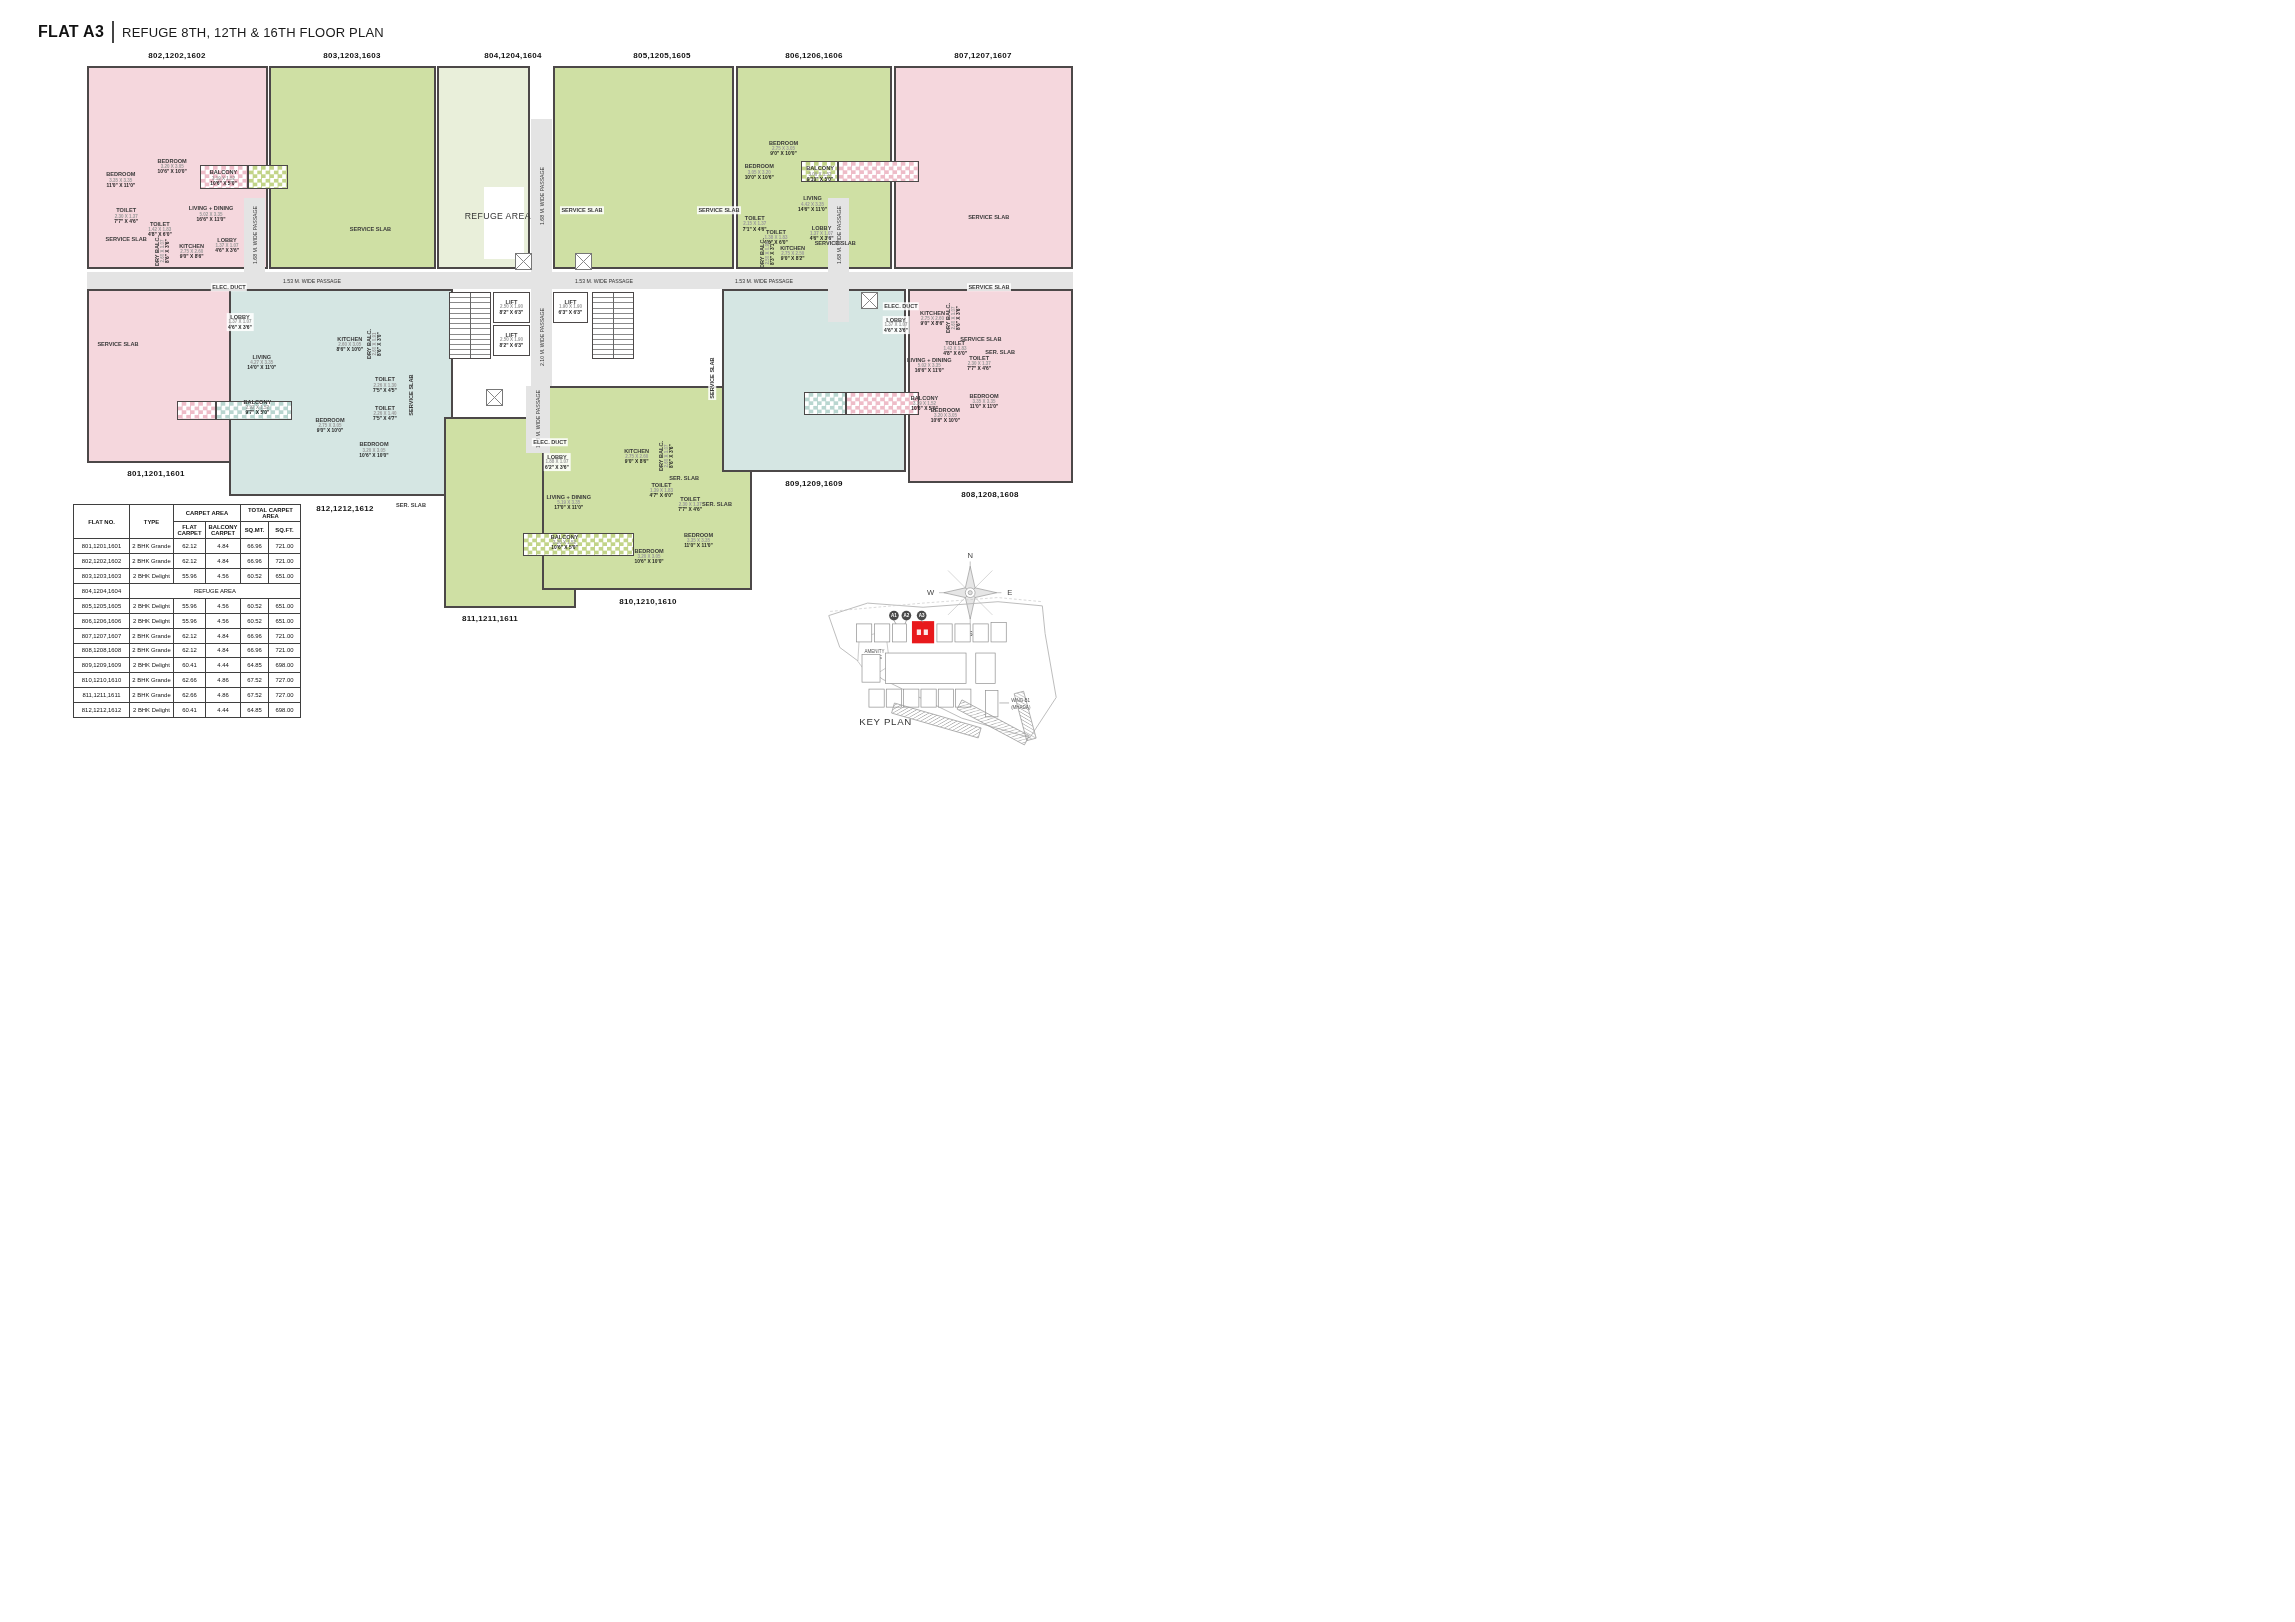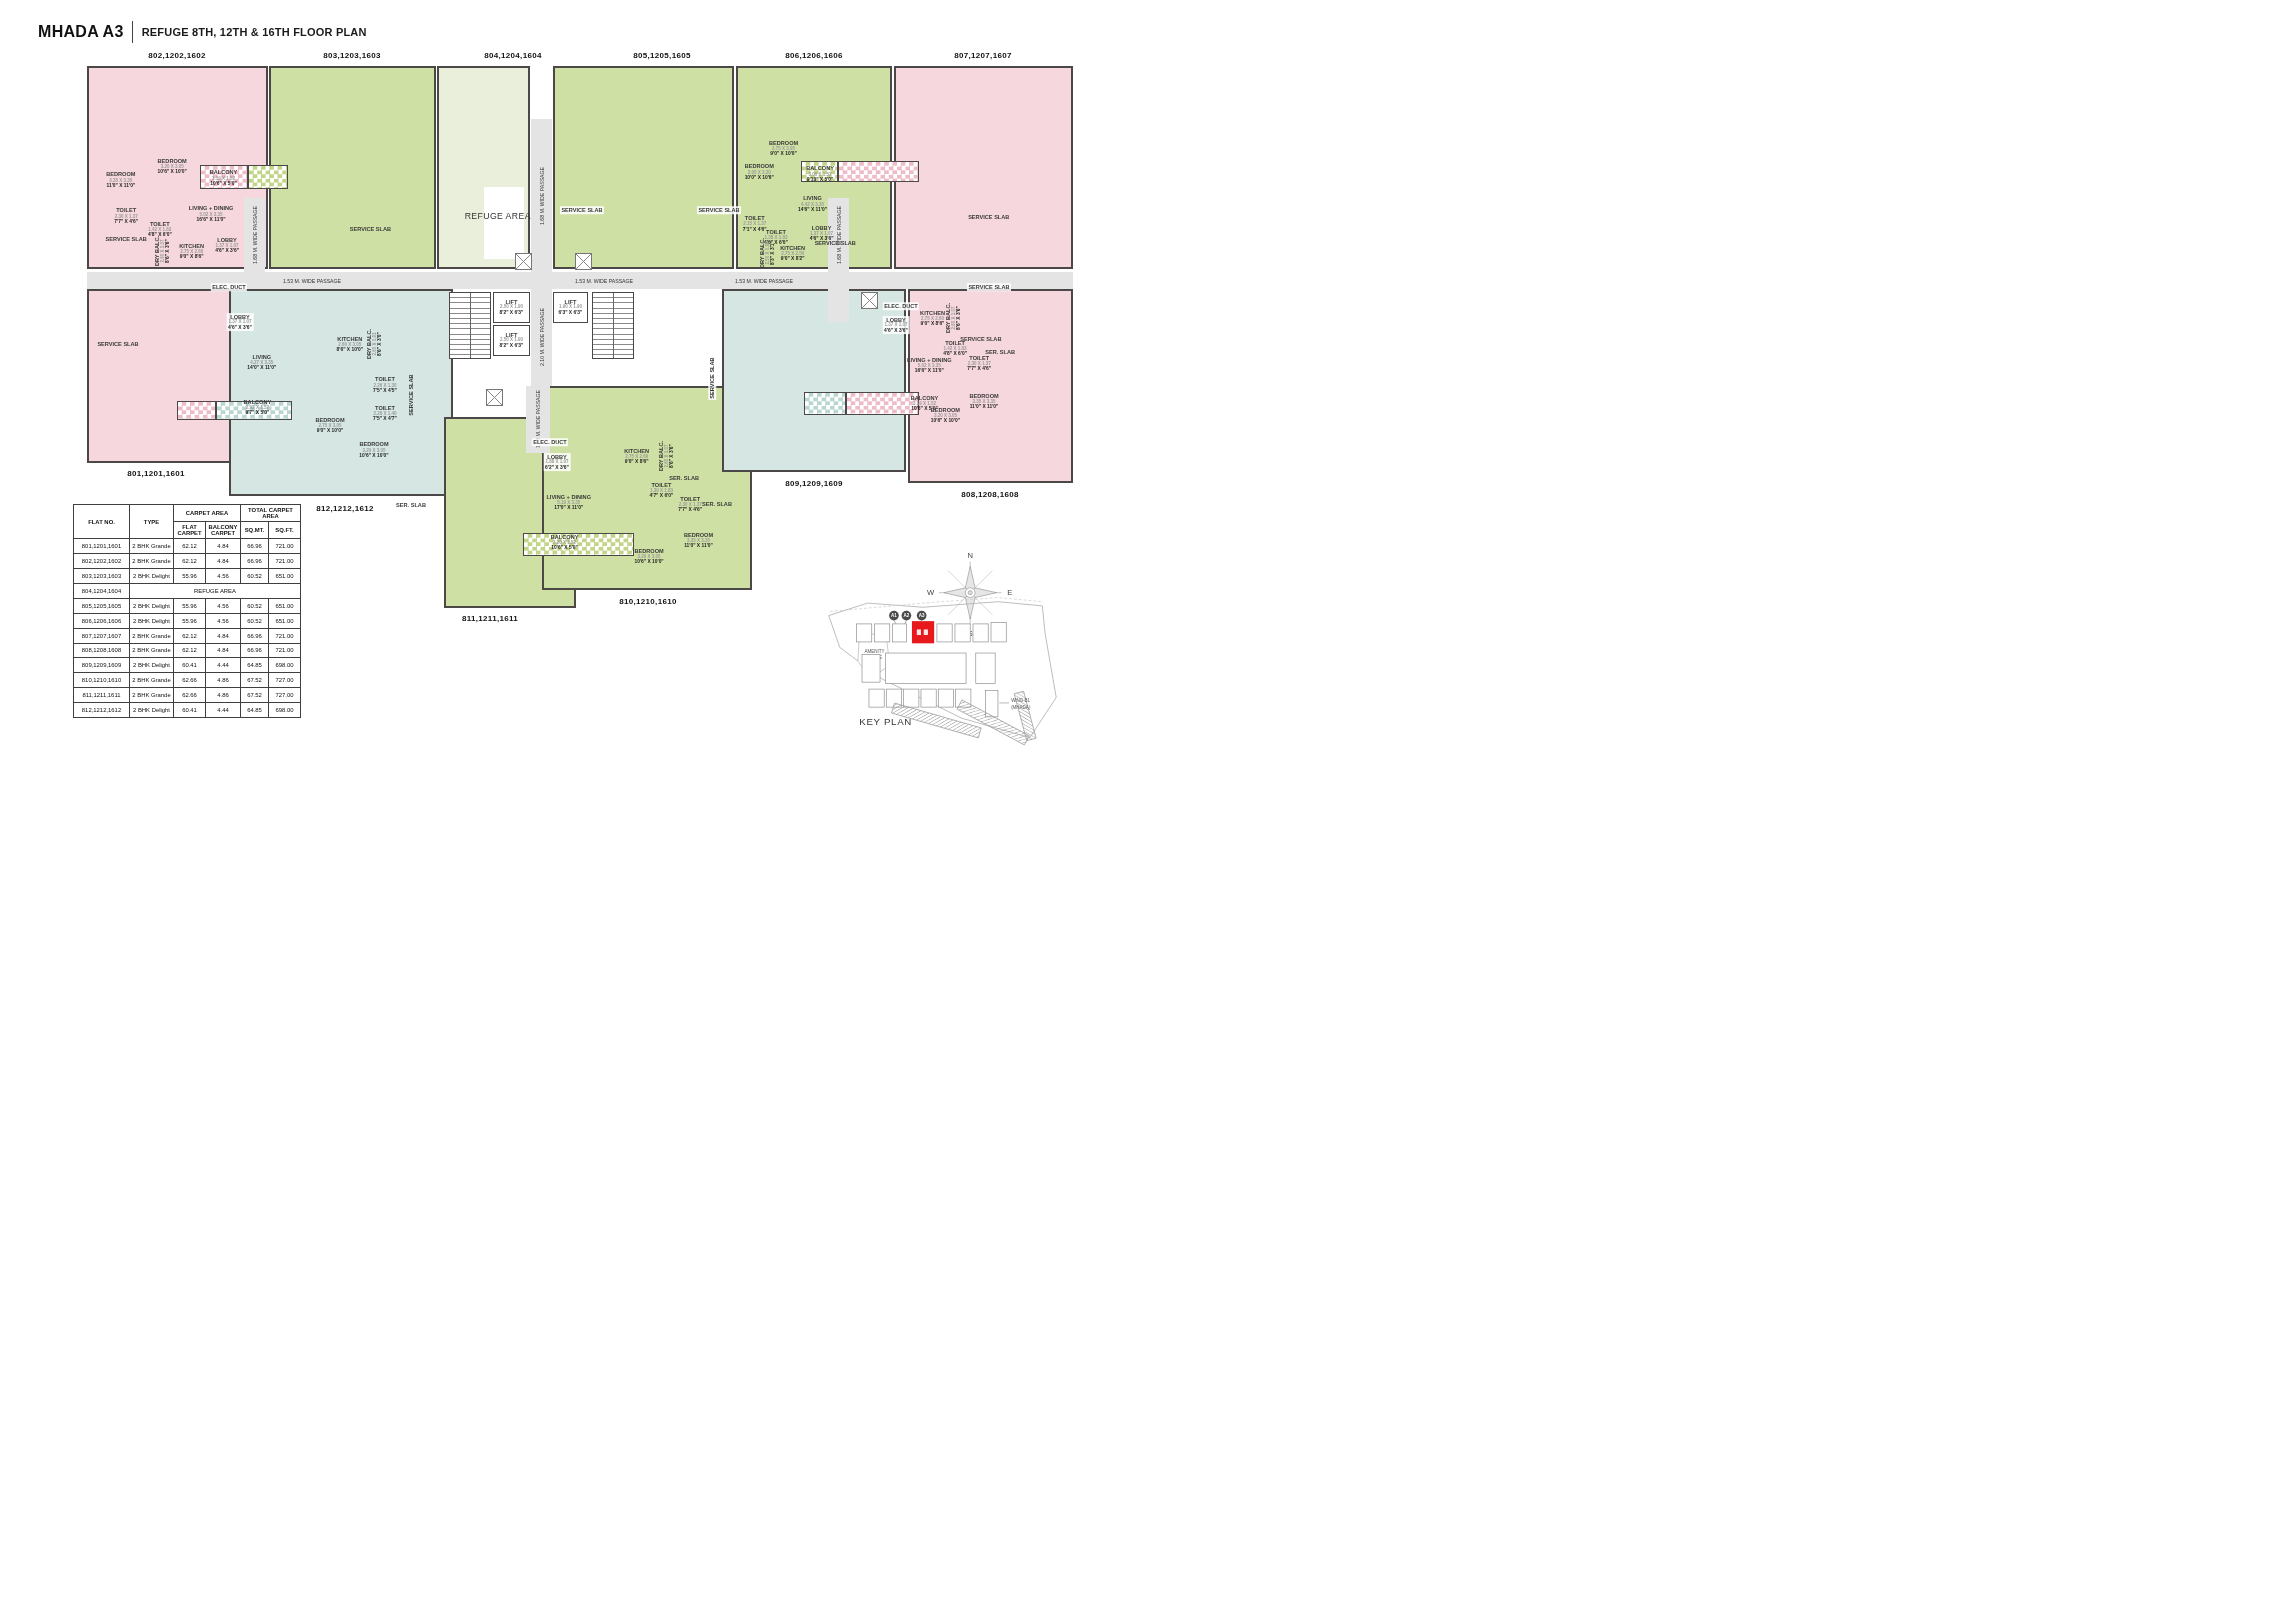--- a/index.html
+++ b/index.html
@@ -3,21 +3,21 @@
 <meta charset="utf-8">
 <style>
   html,body{margin:0;padding:0;background:#fff;}
   body{font-family:"Liberation Sans",sans-serif;}
   .stage{position:relative;width:1148px;height:812px;background:#fff;overflow:hidden;}
 
   
   .hdr{position:absolute;left:38px;top:21px;display:flex;align-items:center;gap:8.3px;}
   .hdr .wing{font-size:16px;font-weight:bold;color:#111;letter-spacing:0.3px;}
   .hdr .bar{width:1.4px;height:22px;background:#444;}
-  .hdr .sub{font-size:11px;color:#1a1a1a;letter-spacing:0.2px;font-weight:bold;}
+  .hdr .sub{font-size:13px;color:#1a1a1a;letter-spacing:0.2px;}
 
   
   #plan{position:absolute;left:0;top:0;width:100%;height:100%;}
   .flat{position:absolute;border:2.1px solid #4c4848;box-sizing:border-box;}
   .flat.pink{background:#f5d7dd;}
   .flat.green{background:#cfe0a4;}
   .flat.blue{background:#d5e6e3;}
   .flat.refuge{background:#e9efda;}
   .flat.refuge::after{content:"";position:absolute;right:5%;bottom:4%;width:44%;height:36%;background:#fff;}
   .room{position:absolute;transform:translate(-50%,-50%);text-align:center;line-height:1.12;white-space:nowrap;z-index:5;}
@@ -53,21 +53,21 @@
   
   .keyplan{position:absolute;left:819px;top:549px;width:326px;height:215px;z-index:9;}
   svg text{font-family:"Liberation Sans",sans-serif;}
 </style>
 </head>
 <body>
 
 <div class="stage">
 
   <div class="hdr">
-    <span class="wing">MHADA A3</span>
+    <span class="wing">FLAT A3</span>
     <span class="bar"></span>
     <span class="sub">REFUGE 8TH, 12TH &amp; 16TH FLOOR PLAN</span>
   </div>
 
   <div id="plan">
       <div class="passage" style="left: 87px; top: 272px; width: 986px; height: 16.7px;"></div>
       <div class="passage" style="left: 531px; top: 119px; width: 21px; height: 153px;"></div>
       <div class="passage" style="left: 244px; top: 198px; width: 21px; height: 74px;"></div>
       <div class="passage" style="left: 828px; top: 198px; width: 21px; height: 74px;"></div>
       <div class="passage" style="left: 531px; top: 289px; width: 21px; height: 97px;"></div>

